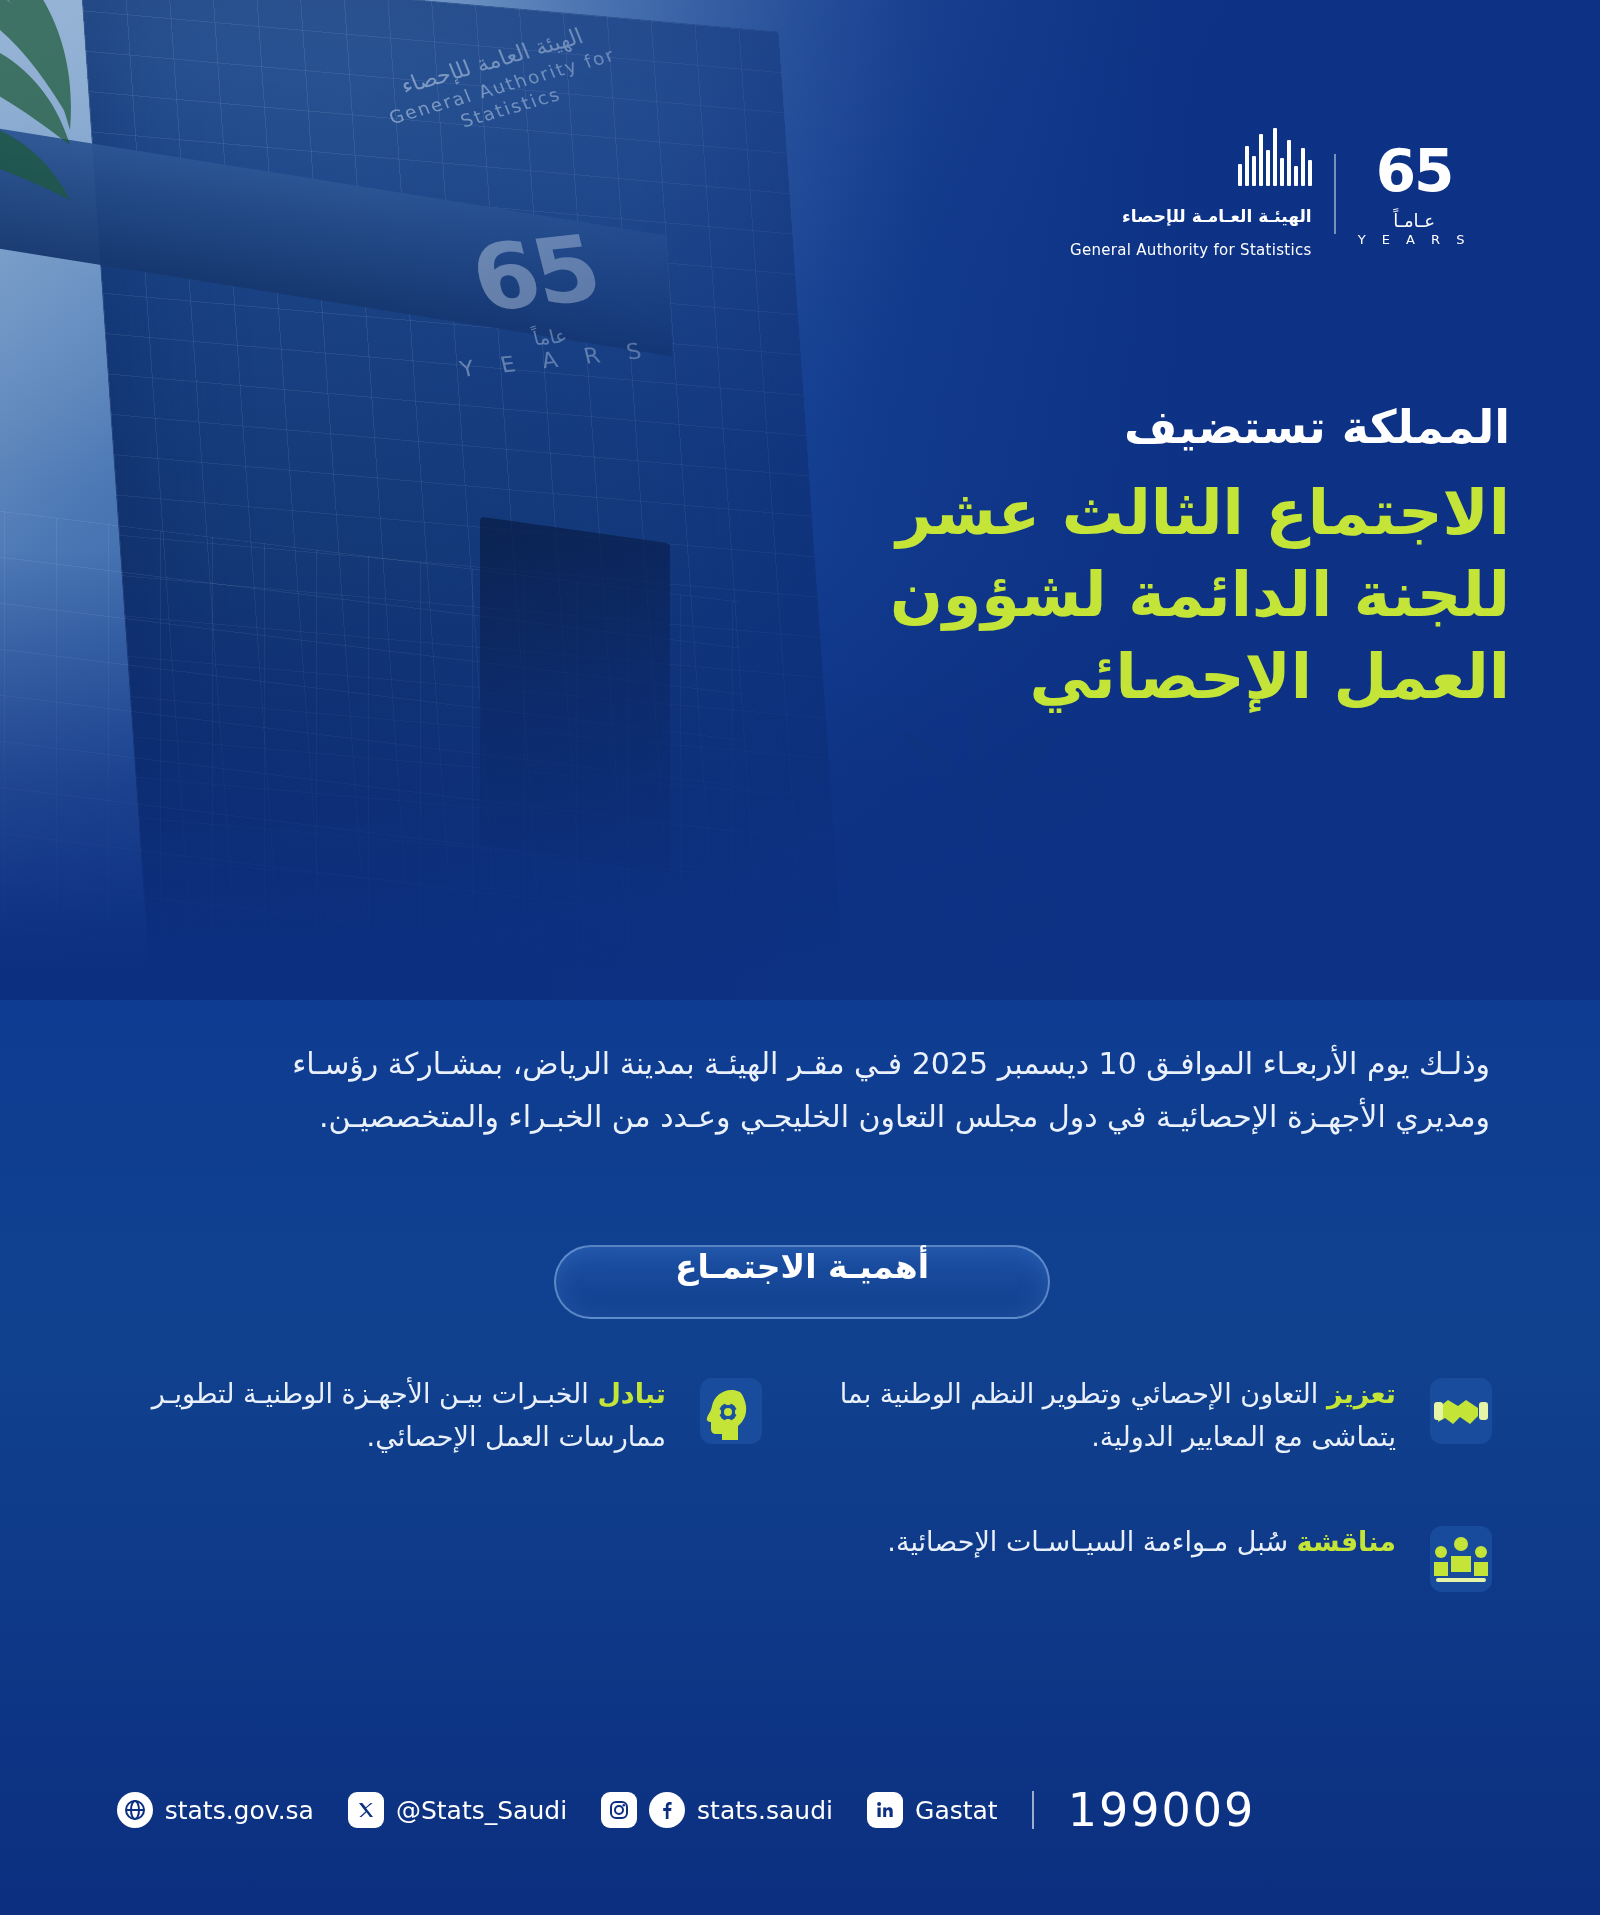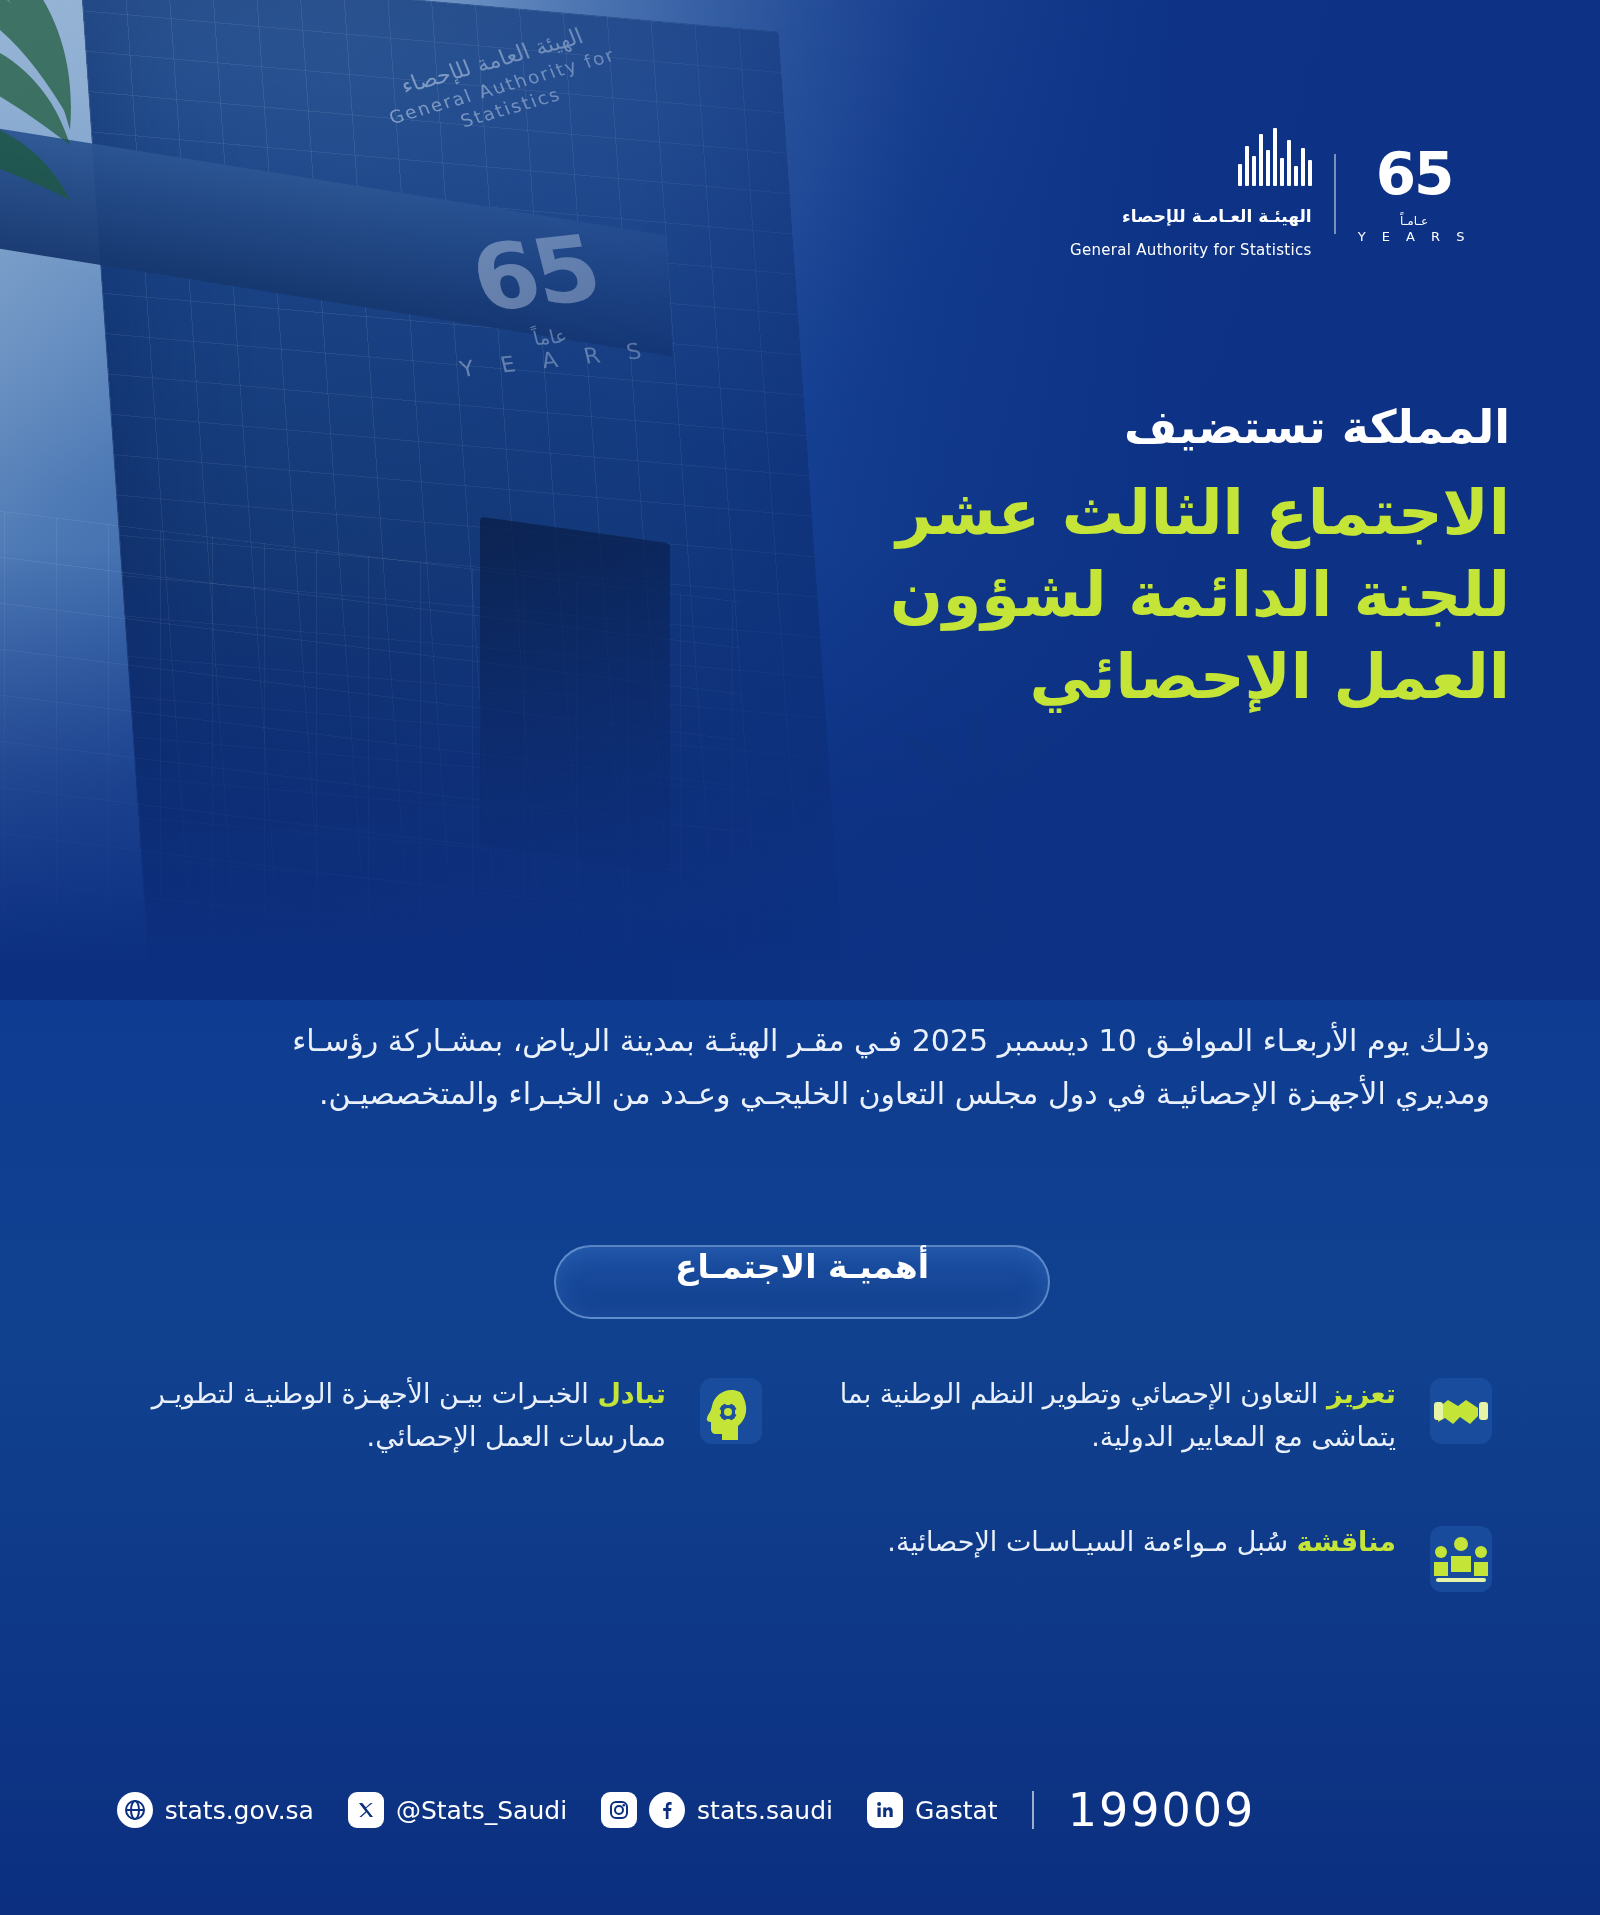--- a/index.html
+++ b/index.html
@@ -161,21 +161,21 @@
   .gastat-logo { display: flex; flex-direction: column; align-items: flex-end; color: #fff; gap: 12px; }
   .glyph-rows {
     display: flex; align-items: flex-end; gap: 3px; height: 58px; margin-bottom: 8px;
   }
   .glyph-rows i { display: block; width: 4px; background: #fff; border-radius: 1px; }
   .logo-ar { font-size: 17px; letter-spacing: 1px; font-weight: 700; }
   .logo-en { font-size: 15px; letter-spacing: 0.3px; margin-top: 3px; }
   .logo-div { width: 2px; height: 80px; background: rgba(255,255,255,0.45); }
   .years-logo { color: #fff; text-align: center; line-height: 1; }
   .years-logo .n { font-size: 58px; font-weight: 700; letter-spacing: -2px; }
-  .years-logo .a { font-size: 12px; letter-spacing: 2px; margin-top: 12px; }
+  .years-logo .a { font-size: 18px; letter-spacing: 2px; margin-top: 12px; }
   .years-logo .y { font-size: 13px; letter-spacing: 6px; margin-top: 3px; }
 
   
   .headline {
     position: absolute;
     top: 400px;
     right: 90px;
     width: 720px;
     text-align: right;
   }
@@ -189,21 +189,21 @@
   .title-main {
     color: #c4e538;
     font-size: 62px;
     font-weight: 700;
     line-height: 1.32;
   }
 
   
   .lede {
     position: absolute;
-    top: 1015px;
+    top: 1038px;
     right: 110px;
     width: 1390px;
     color: #eaf1fb;
     font-size: 30px;
     line-height: 1.75;
     text-align: right;
   }
 
   
   .pill {

